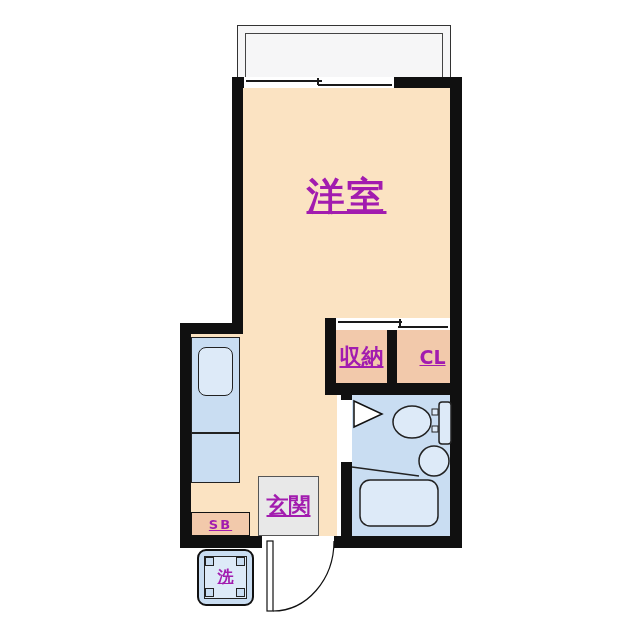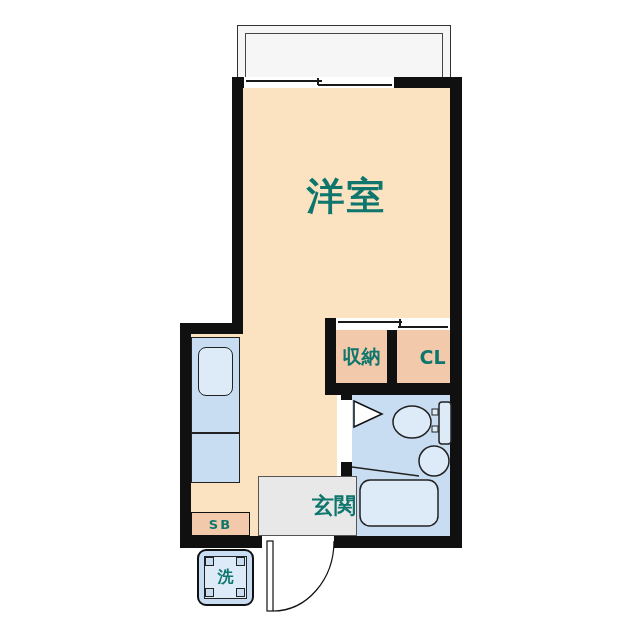--- a/index.html
+++ b/index.html
@@ -2,21 +2,21 @@
 <html style="--wall: #101010; --line: #1a1a1a; --room_floor: #FBE3C2; --closet_fill: #F2C9AB; --water_fill: #C9DDF2; --fixture_fill: #DDEAF8; --entrance_fill: #E8E8E8; --balcony_fill: #F6F6F7;"><head>
 <meta charset="utf-8">
 <style>
   html,body{margin:0;padding:0;background:#ffffff;}
   #plan{position:relative;width:640px;height:640px;background:#ffffff;overflow:hidden;
         font-family:"DejaVu Sans","Liberation Sans",sans-serif;}
   .abs{position:absolute;box-sizing:border-box;}
   .wall{background:var(--wall);}
   .floor{background:var(--room_floor);}
   .gap{background:#ffffff;}
-  .label{display:flex;align-items:center;justify-content:center;color:#0f766e;font-weight:bold;}
+  .label{display:flex;align-items:center;justify-content:center;color:#a21caf;font-weight:bold;text-decoration:underline;}
   .thinline{background:var(--line);}
   svg{position:absolute;left:0;top:0;}
 </style>
 </head>
 <body>
 
 <div id="plan">
 
   <div class="abs" style="left:237px;top:25px;width:214px;height:62px;background:var(--balcony_fill);border:1.5px solid #333;"></div>
   <div class="abs" style="left:245px;top:33px;width:198px;height:54px;border:1px solid #444;border-bottom:none;"></div>
@@ -43,35 +43,35 @@
 
   <div class="abs gap" style="left:336px;top:318px;width:114px;height:12px;"></div>
   <div class="abs thinline" style="left:338px;top:321px;width:64px;height:1.5px;"></div>
   <div class="abs thinline" style="left:398px;top:326px;width:50px;height:1.5px;"></div>
   <div class="abs thinline" style="left:399px;top:319px;width:1.5px;height:9px;"></div>
 
   <div class="abs gap" style="left:341px;top:400px;width:11px;height:62px;"></div>
 
   <div class="abs gap" style="left:262px;top:536px;width:72px;height:12px;"></div>
 
-  <div class="abs label" style="left:336px;top:330px;width:51px;height:53px;background:var(--closet_fill);font-size:19px;">
+  <div class="abs label" style="left:336px;top:330px;width:51px;height:53px;background:var(--closet_fill);font-size:22px;">
     <span>収納</span>
   </div>
 
   <div class="abs label" style="left:397px;top:330px;width:53px;height:53px;background:var(--closet_fill);font-size:19px;padding-left:18px;">
     <span>CL</span>
   </div>
 
   <div class="abs" style="left:352px;top:395px;width:98px;height:141px;background:var(--water_fill);"></div>
 
   <div class="abs" style="left:191px;top:337px;width:49px;height:146px;background:var(--water_fill);border:1.5px solid #222;"></div>
   <div class="abs" style="left:198px;top:347px;width:35px;height:49px;background:var(--fixture_fill);border:1.3px solid #222;border-radius:8px;"></div>
   <div class="abs" style="left:192px;top:432px;width:47px;height:1.5px;background:#222;"></div>
 
-  <div class="abs label" style="left:258px;top:476px;width:99px;height:60px;background:var(--entrance_fill);border:1.5px solid #555;font-size:22px;justify-content:flex-end;">
+  <div class="abs label" style="left:258px;top:476px;width:61px;height:60px;background:var(--entrance_fill);border:1.5px solid #555;font-size:22px;">
     <span>玄関</span>
   </div>
 
   <div class="abs label" style="left:191px;top:512px;width:59px;height:24px;background:var(--closet_fill);border:1.5px solid #111;font-size:13px;letter-spacing:2px;">
     <span>SB</span>
   </div>
 
   <div class="abs" style="left:197px;top:549px;width:57px;height:57px;background:var(--water_fill);border:2px solid #111;border-radius:9px;"></div>
   <div class="abs label" style="left:204px;top:556px;width:43px;height:43px;background:var(--fixture_fill);border:1.5px solid #222;font-size:16px;">
     <span>洗</span>

